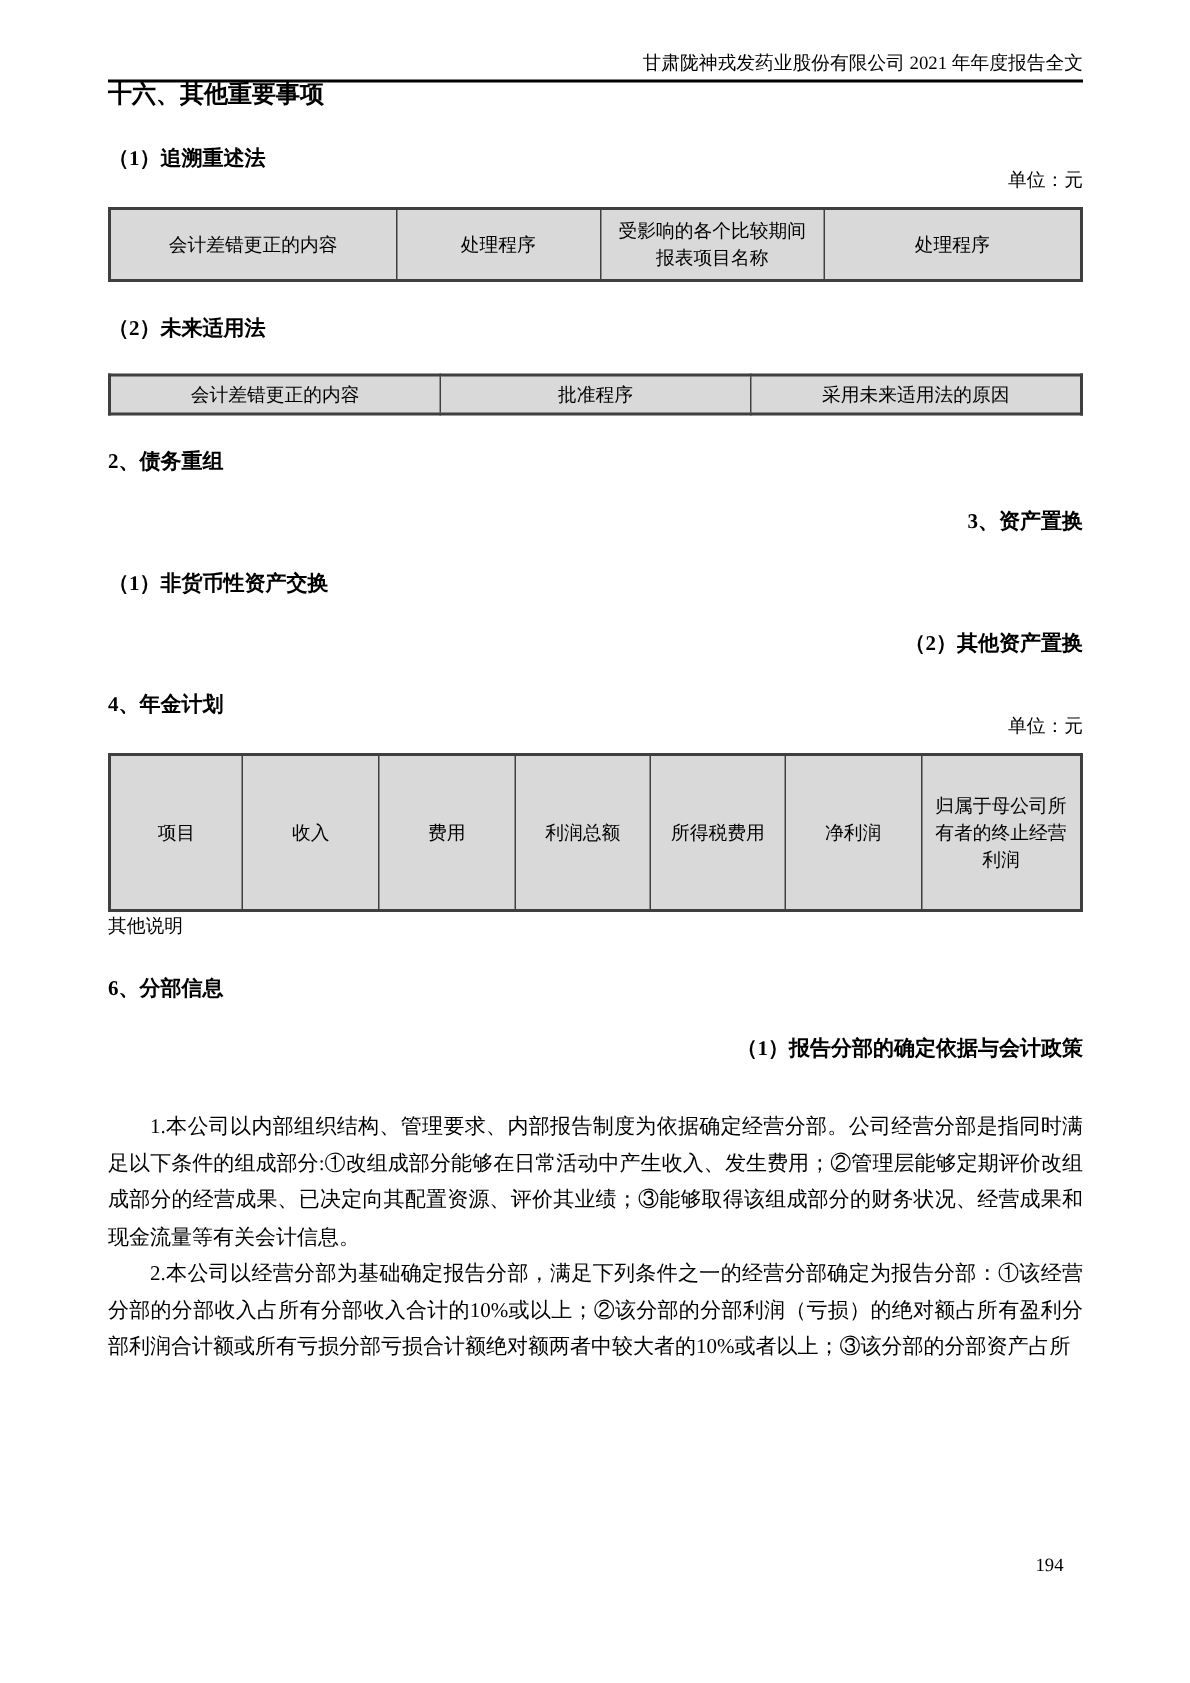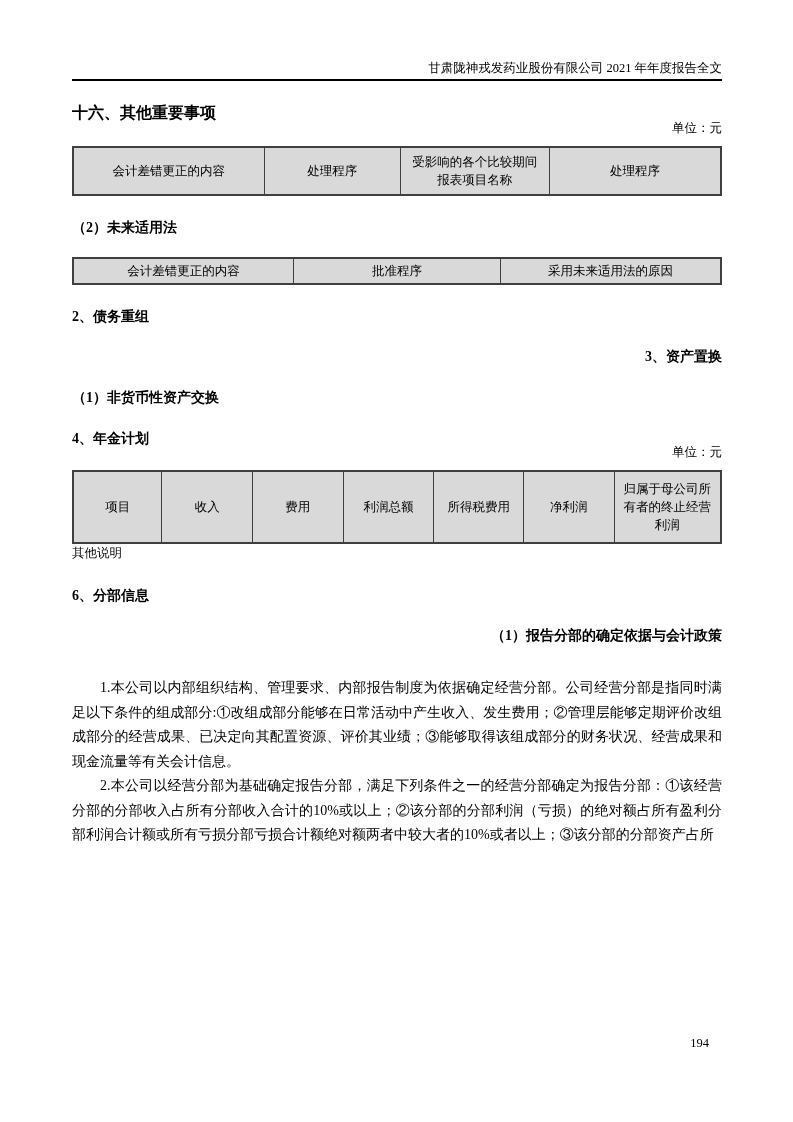--- a/index.html
+++ b/index.html
@@ -9,44 +9,44 @@
   }
   html,body{margin:0;padding:0;}
   body{
     width:793px;height:1122px;background:#ffffff;color:var(--ink);
     font-family:"Liberation Serif","DejaVu Serif",serif;
     position:relative;overflow:hidden;
   }
   .page{box-sizing:border-box;width:793px;padding:0 71px 0 72px;}
 
   .header{
-    padding-top:60px;padding-bottom:3px;border-bottom:2px solid #000;
+    padding-top:34px;padding-bottom:3px;border-bottom:2px solid #000;
     text-align:right;font-size:12.5px;line-height:16px;
   }
 
-  .main-title{margin-top:23px;font-size:16px;font-weight:bold;line-height:18px;}
+  .main-title{font-size:16px;font-weight:bold;line-height:18px;}
   .h2{margin-top:25px;font-size:14px;font-weight:bold;line-height:15px;}
   .h3{font-size:14px;font-weight:bold;line-height:15px;}
 
   .mt24{margin-top:24px;}.mt25{margin-top:25px;text-align:right;}.mt26{margin-top:26px;}.mt28{margin-top:28px;}
 
   .unit{text-align:right;font-size:12.5px;line-height:13px;}
 
   table{width:100%;border-collapse:collapse;table-layout:fixed;border:2px solid var(--border);}
   th{
     background:var(--th-bg);border:1px solid var(--border);
     font-weight:normal;font-size:12.5px;line-height:18px;
     text-align:center;vertical-align:middle;word-break:break-all;
   }
   .t1{margin-top:11px;}
   .t1 th{padding:5px 6px;}
   .t2{margin-top:22px;}
   .t2 th{padding:3px 6px;}
   .t3{margin-top:11px;}
-  .t3 th{padding:8px 5px;}
+  .t3 th{padding:24px 5px;}
 
   .note{margin-top:3px;font-size:12.5px;line-height:13px;}
 
   .body-para{
     margin:0;font-size:14px;line-height:24.5px;
     text-align:justify;text-indent:2em;word-break:break-all;
   }
   .para1{margin-top:33px;}
 
   .page-number{
@@ -59,20 +59,21 @@
 
 <div class="page">
 
   <div class="header">
     <span>甘肃陇神戎发药业股份有限公司 2021 年年度报告全文</span>
   </div>
 
   <div class="main-title">十六、其他重要事项</div>
 
 
+  <div class="h3 mt26">（1）追溯重述法</div>
 
   <div class="unit">单位：元</div>
 
   <table class="t1">
     <colgroup>
       <col style="width:29.5%">
         <col style="width:21%">
         <col style="width:23%">
         <col style="width:26.5%">
     </colgroup>
@@ -102,20 +103,21 @@
     </tr>
   </tbody>
     </table>
 
   <div class="h2 mt24">2、债务重组</div>
 
   <div class="h2 mt25">3、资产置换</div>
 
   <div class="h3 mt26">（1）非货币性资产交换</div>
 
+  <div class="h3 mt25">（2）其他资产置换</div>
 
   <div class="h2 mt26">4、年金计划</div>
 
 
   <div class="unit">单位：元</div>
 
   <table class="t3">
     <colgroup>
       <col style="width:13.7%">
         <col style="width:14%">

